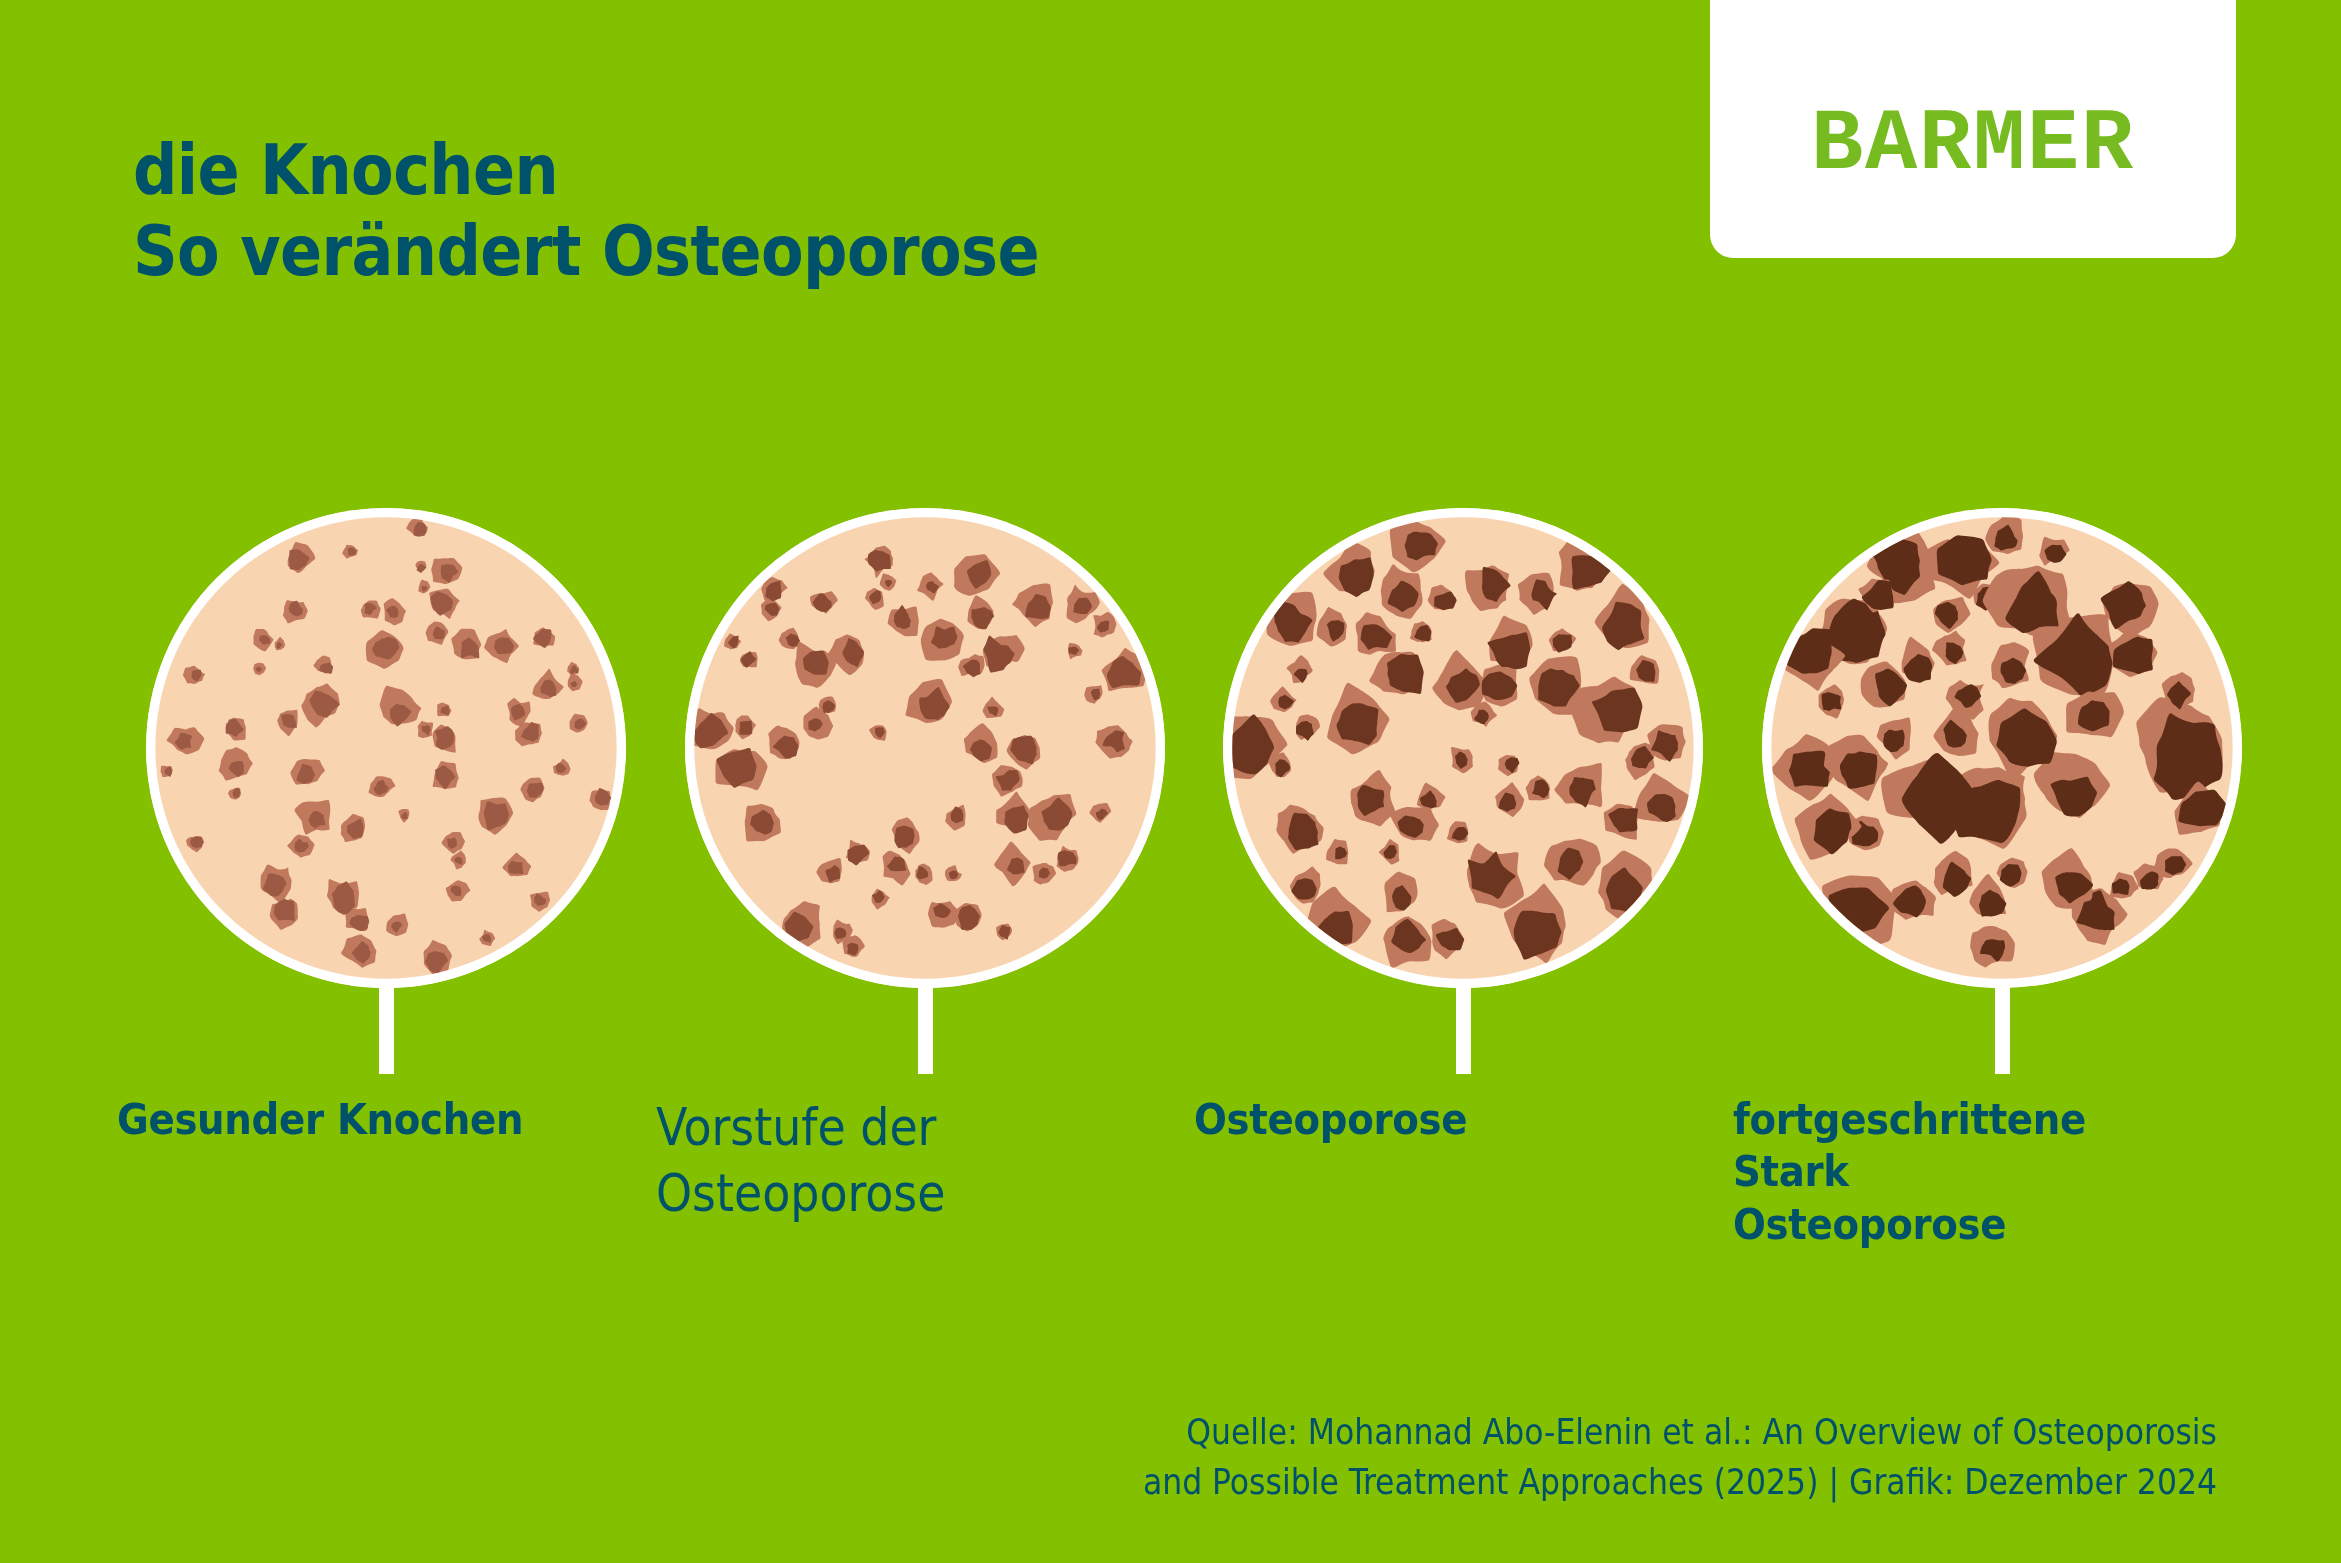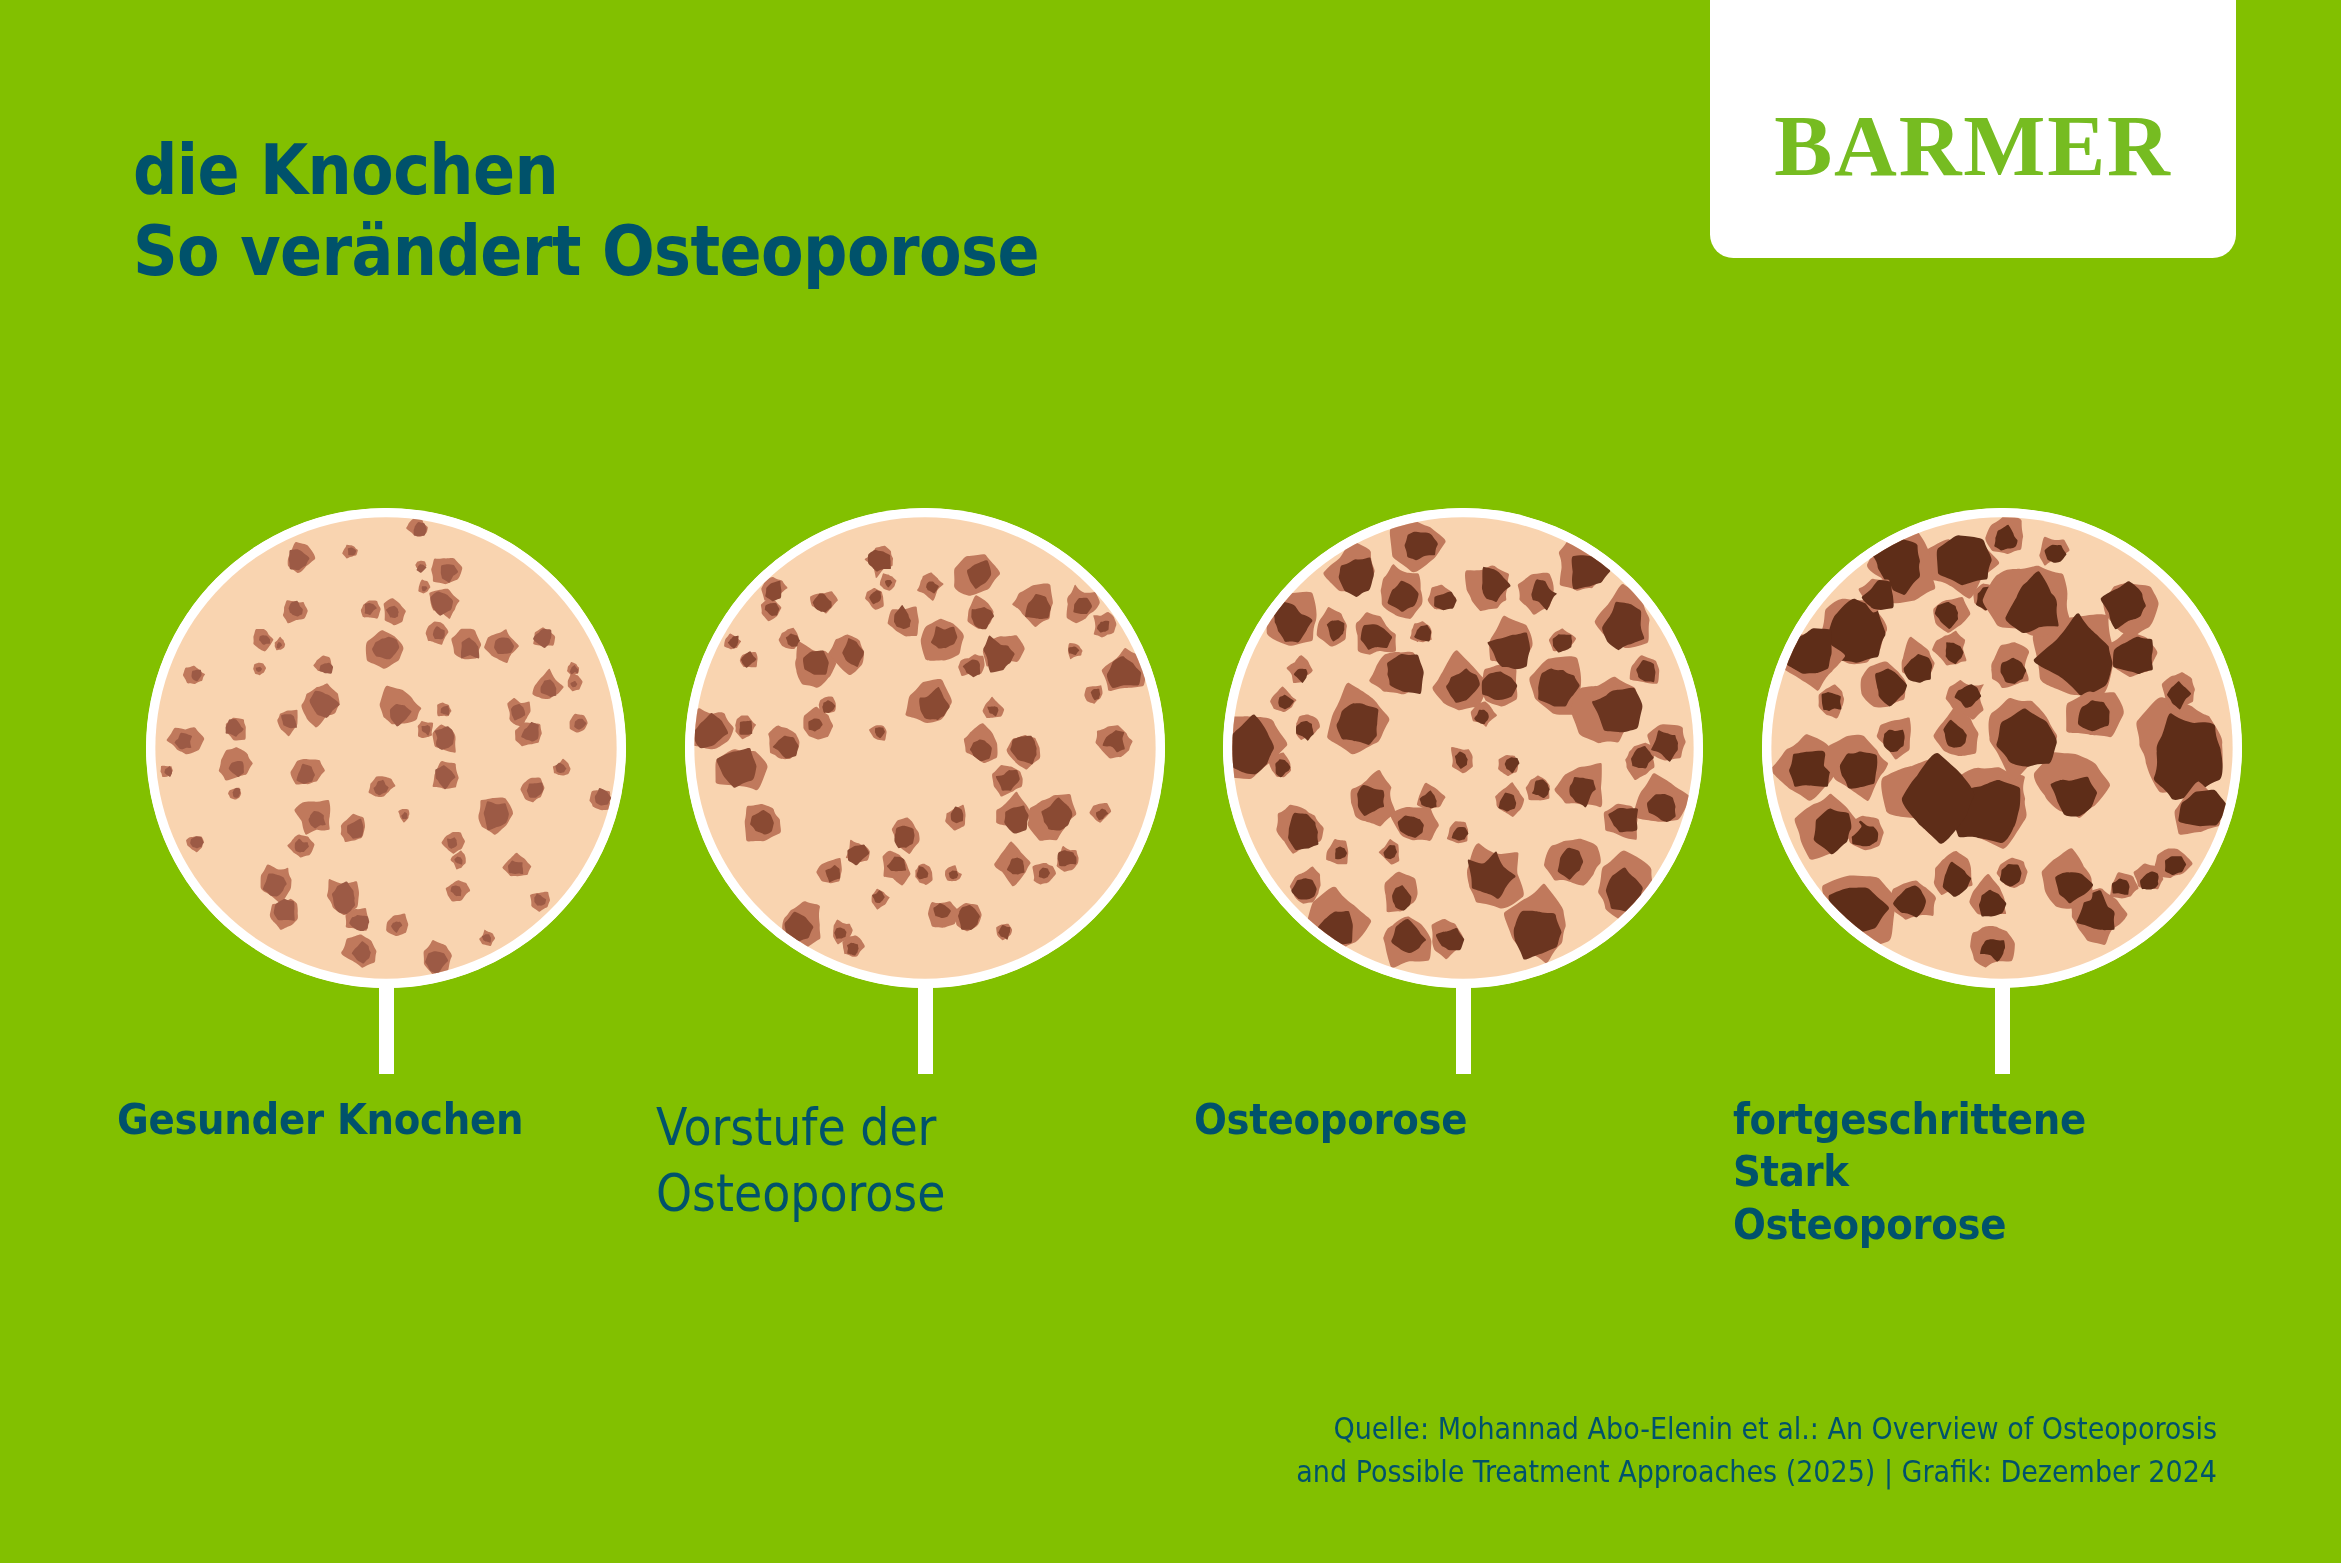--- a/index.html
+++ b/index.html
@@ -11,21 +11,21 @@
   }
   
   #logo-box{
     position:absolute;left:1710px;top:-23.4px;width:526px;height:281px;
     background:#FFFFFF;border-radius:0 0 23.4px 23.4px;
     display:flex;align-items:flex-end;justify-content:center;
   }
   #logo-text{
     color:#76BC21;font-size:87px;font-weight:700;letter-spacing:1.8px;
     line-height:1;padding-bottom:69px;
-    font-family:Liberation Serif, serif;
+    font-family:Liberation Mono, monospace;
   }
   
   #title{
     position:absolute;left:133px;top:130px;width:1288px;
     color:#00526B;font-size:69px;font-weight:700;line-height:1.18;
     letter-spacing:-0.6px;
     font-family:"DejaVu Sans", sans-serif;
     font-stretch:condensed;
   }
   #title .tline{display:block;white-space:nowrap;}
@@ -60,21 +60,21 @@
   .label-main.wrapok{white-space:normal;}
   .label-sub{
     font-size:51px;font-weight:400;line-height:1.28;margin-top:2.3px;
     font-family:"DejaVu Sans", sans-serif;font-stretch:condensed;
   }
   .label-sub span{display:block;}
   
   #source{
     position:absolute;right:125px;top:1408px;width:1405px;
     text-align:right;color:#00526B;
-    font-size:30px;line-height:1.42;font-weight:400;
+    font-size:35px;line-height:1.42;font-weight:400;
     font-family:"DejaVu Sans", sans-serif;font-stretch:condensed;
   }
   #source span{display:block;}
 </style>
 </head>
 <body>
 
 <div id="logo-box">
   <div id="logo-text">BARMER</div>
 </div>

